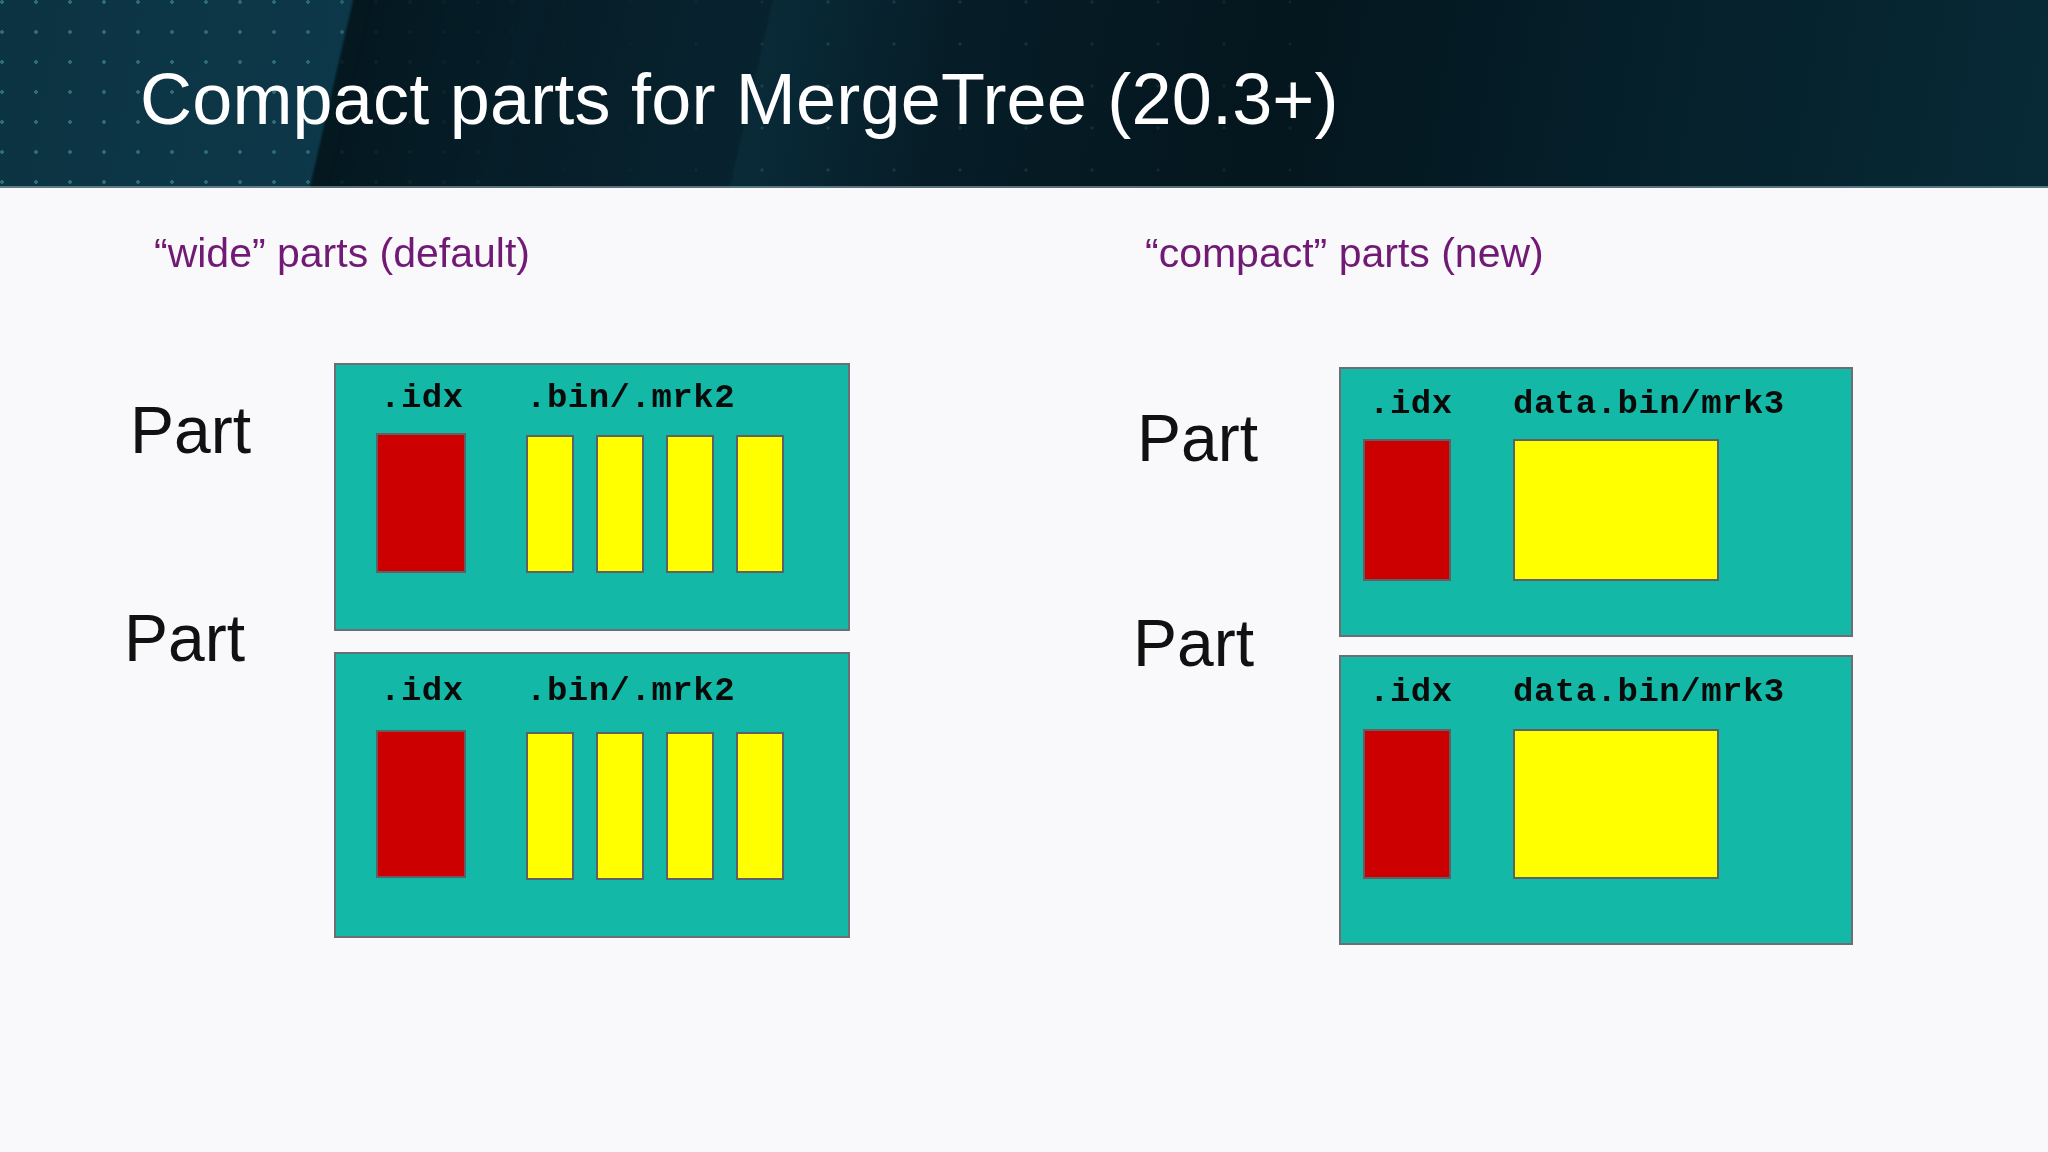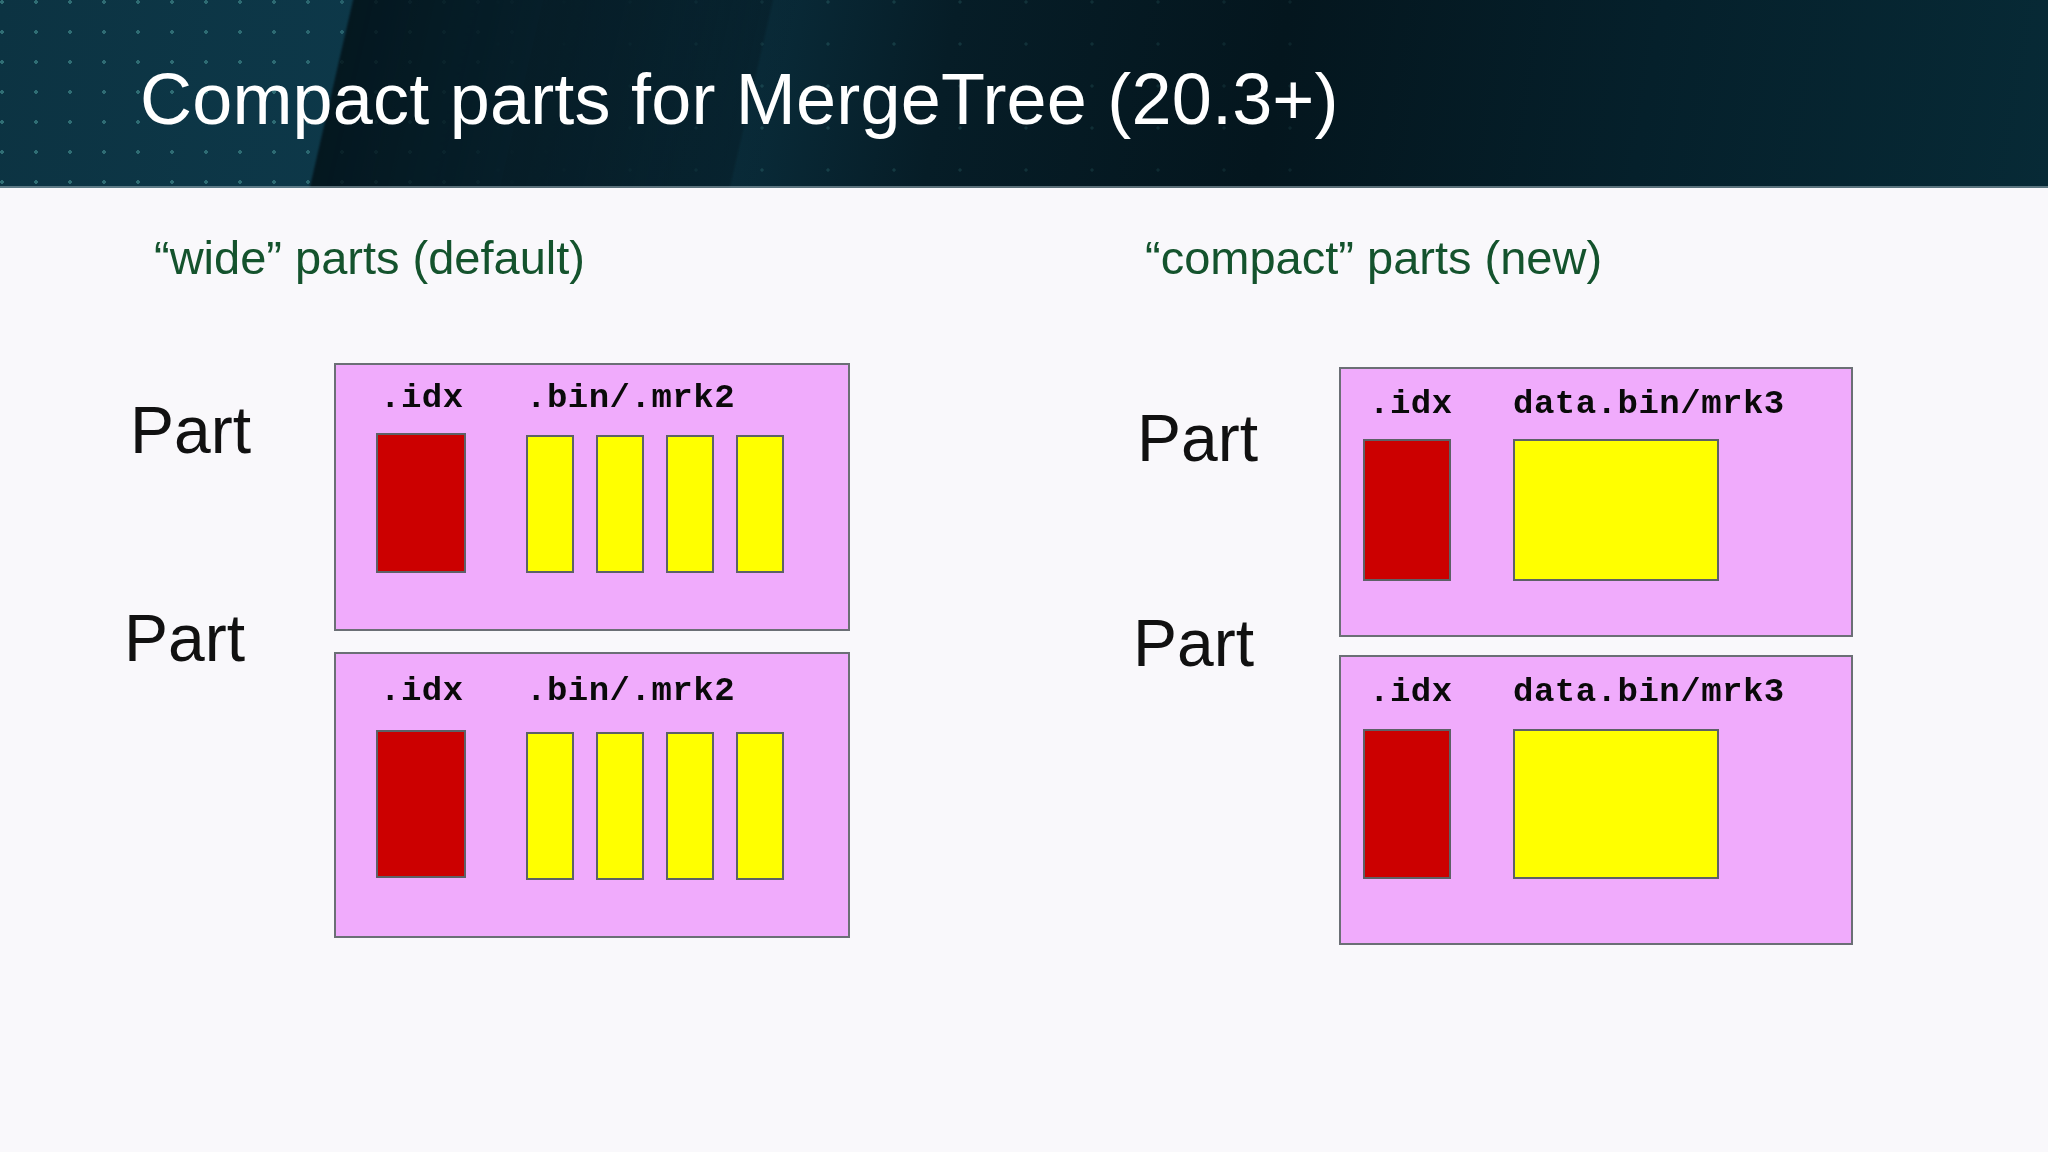--- a/index.html
+++ b/index.html
@@ -102,42 +102,42 @@
     font-weight: 400;
     letter-spacing: .2px;
     color: #ffffff;
     white-space: nowrap;
     margin-left: 6px;
   }
 
   
   .col-caption {
     position: absolute;
-    font-size: 47px;
+    font-size: 41px;
     font-weight: 400;
-    color: #14532d;
+    color: #701a75;
     white-space: nowrap;
   }
   #caption-wide    { left: 154px;  top: 230px; }
   #caption-compact { left: 1145px; top: 230px; }
 
   
   .part-label {
     position: absolute;
     font-size: 66px;
     font-weight: 400;
     color: #111111;
     white-space: nowrap;
     line-height: 1;
   }
 
   .part-box {
     position: absolute;
     border: 2px solid #6b6f75;
-    background: #f0abfc;
+    background: #14b8a6;
   }
 
   .file-caption {
     position: absolute;
     font-family: "Liberation Mono", "DejaVu Sans Mono", monospace;
     font-size: 34px;
     font-weight: 700;
     color: #0a0a0a;
     white-space: nowrap;
     letter-spacing: .5px;

